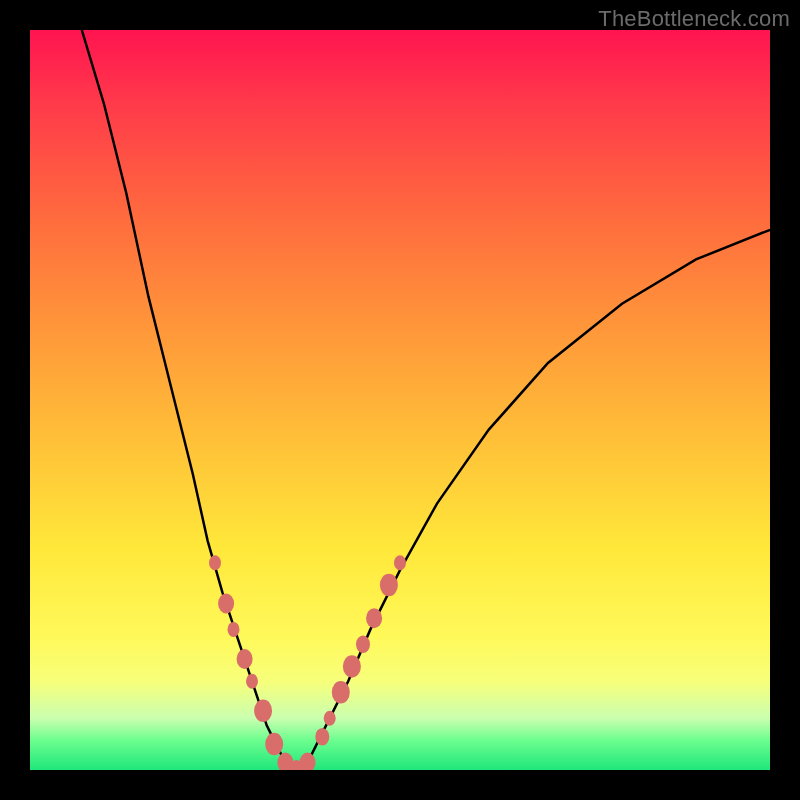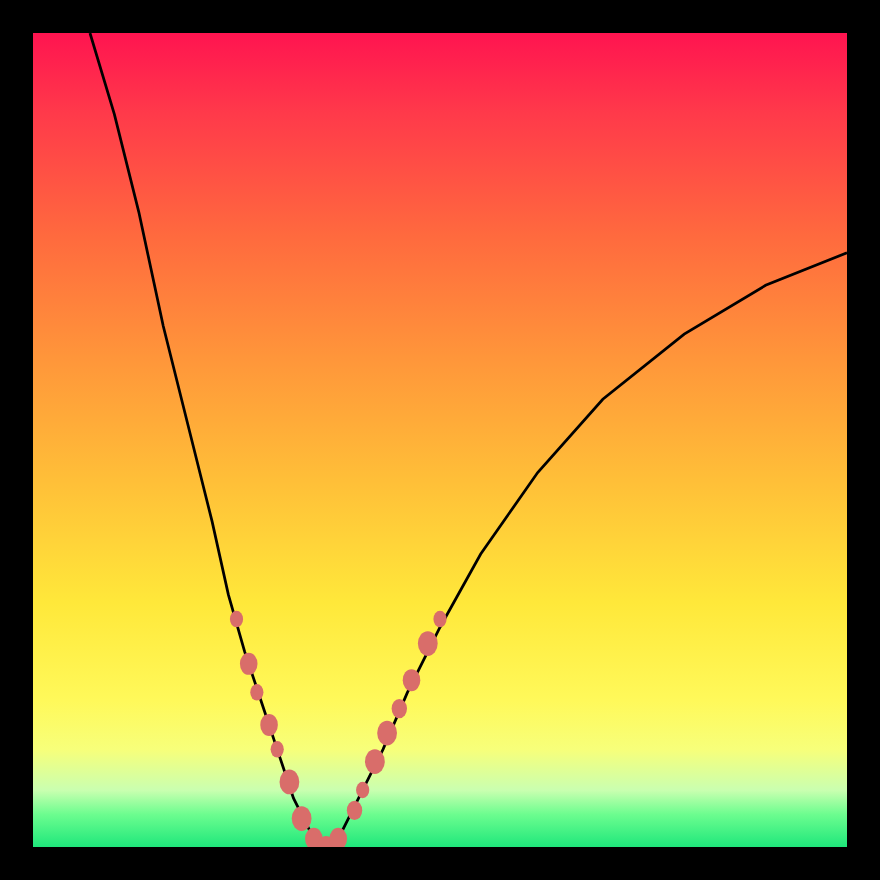--- a/index.html
+++ b/index.html
@@ -58,20 +58,21 @@
     font-size: 22px;
     letter-spacing: 0.2px;
     user-select: none;
   }
 </style>
 </head>
 <body>
 
 <div class="stage">
 
+  <div class="watermark">TheBottleneck.com</div>
 
   <div class="plot-area">
     <div class="gradient-bg"></div>
 
     <svg class="curve" viewBox="0 0 740 740" preserveAspectRatio="none">
       <g id="curve-group">
           <path d="M51.8 0.0 L74.0 74.0 L96.2 162.8 L118.4 266.4 L140.6 355.2 L162.8 444.0 L177.6 510.6 L192.4 562.4 L207.2 606.8 L222.0 651.2 L229.4 673.4 L236.8 695.6 L244.2 710.4 L251.6 725.2 L259.0 732.6 L266.4 740.0" fill="none" stroke="#000000" stroke-width="2.5"></path>
           <path d="M266.4 740.0 L281.2 725.2 L296.0 695.6 L318.2 651.2 L340.4 599.4 L370.0 540.2 L407.0 473.6 L458.8 399.6 L518.0 333.0 L592.0 273.8 L666.0 229.4 L740.0 199.8" fill="none" stroke="#000000" stroke-width="2.5"></path>
         </g>
       <g id="marker-group">

